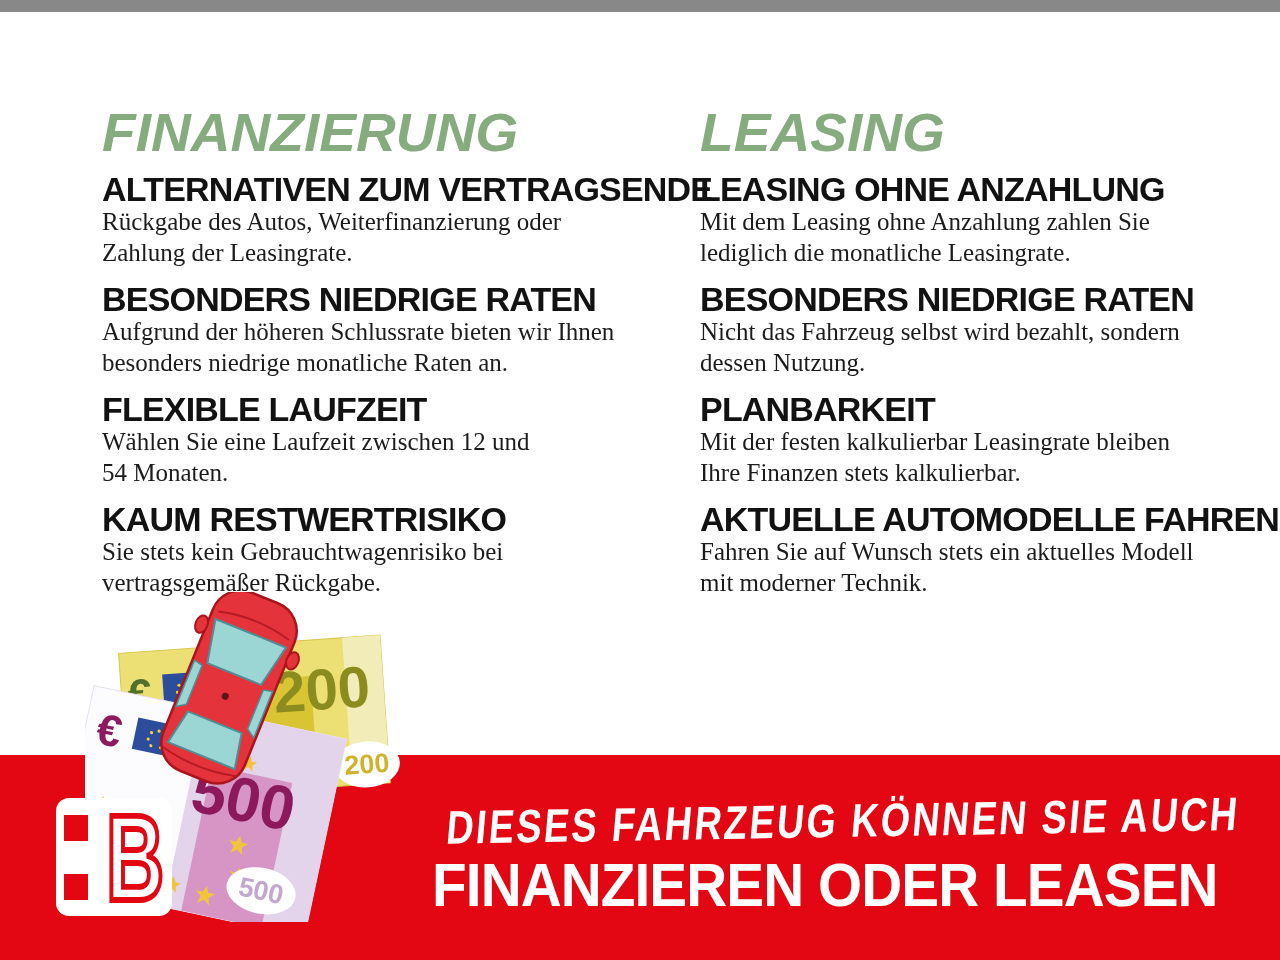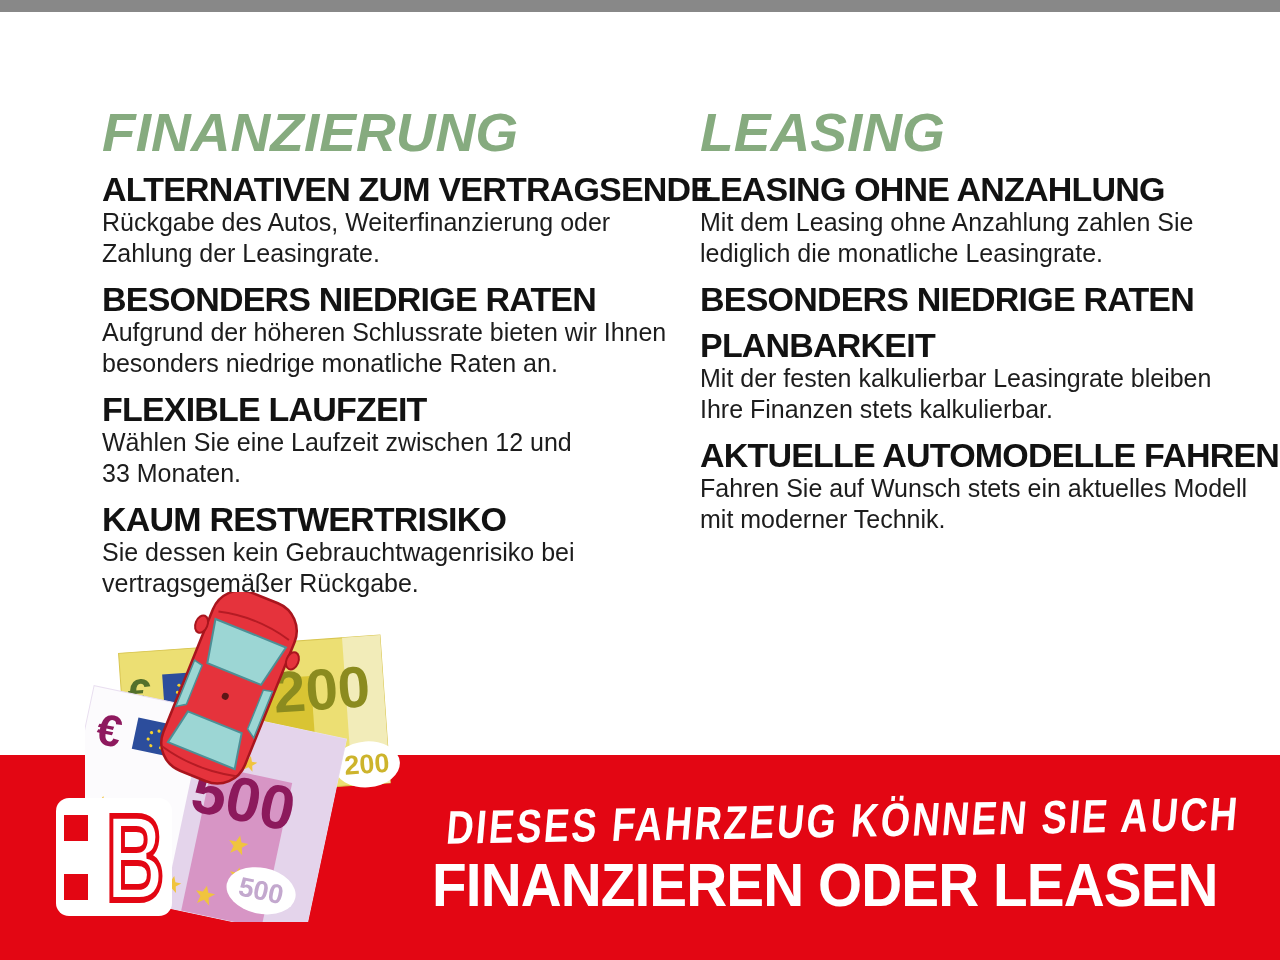--- a/index.html
+++ b/index.html
@@ -18,20 +18,21 @@
     transform:scaleX(1.02); transform-origin:left center; white-space:nowrap;
   }
   .section { margin-top:16px; }
   .section h3 {
     font-size:34px; line-height:30px; font-weight:bold; color:#121212;
     letter-spacing:-0.8px; margin-bottom:3px; white-space:nowrap;
   }
   .section .line {
     display:block; font-size:25px; line-height:30.5px; color:#1c1c1c;
     white-space:nowrap;
+    font-family:Liberation Serif, serif;
   }
   
   .red-band {
     position:absolute; left:0; top:743px; width:1280px; height:217px;
     background:#e30613;
   }
   .script-line {
     position:absolute; top:34px; right:40px; color:#ffffff;
     font-size:47px; line-height:50px; font-weight:bold; white-space:nowrap;
     letter-spacing:3px;
@@ -71,46 +72,50 @@
       <p>
         <span class="line">Aufgrund der höheren Schlussrate bieten wir Ihnen</span>
         <span class="line">besonders niedrige monatliche Raten an.</span>
       </p>
     </div>
 
     <div class="section">
       <h3>FLEXIBLE LAUFZEIT</h3>
       <p>
         <span class="line">Wählen Sie eine Laufzeit zwischen 12 und</span>
-        <span class="line">33 Monaten.</span>
+        <span class="line">54 Monaten.</span>
       </p>
     </div>
 
     <div class="section">
       <h3>KAUM RESTWERTRISIKO</h3>
       <p>
-        <span class="line">Sie dessen kein Gebrauchtwagenrisiko bei</span>
+        <span class="line">Sie stets kein Gebrauchtwagenrisiko bei</span>
         <span class="line">vertragsgemäßer Rückgabe.</span>
       </p>
     </div>
   </section>
 
   <section class="col col-right">
     <h1 class="col-title">LEASING</h1>
 
     <div class="section">
       <h3>LEASING OHNE ANZAHLUNG</h3>
       <p>
         <span class="line">Mit dem Leasing ohne Anzahlung zahlen Sie</span>
         <span class="line">lediglich die monatliche Leasingrate.</span>
       </p>
     </div>
 
     <div class="section">
       <h3>BESONDERS NIEDRIGE RATEN</h3>
+      <p>
+        <span class="line">Nicht das Fahrzeug selbst wird bezahlt, sondern</span>
+        <span class="line">dessen Nutzung.</span>
+      </p>
     </div>
 
     <div class="section">
       <h3>PLANBARKEIT</h3>
       <p>
         <span class="line">Mit der festen kalkulierbar Leasingrate bleiben</span>
         <span class="line">Ihre Finanzen stets kalkulierbar.</span>
       </p>
     </div>
 

